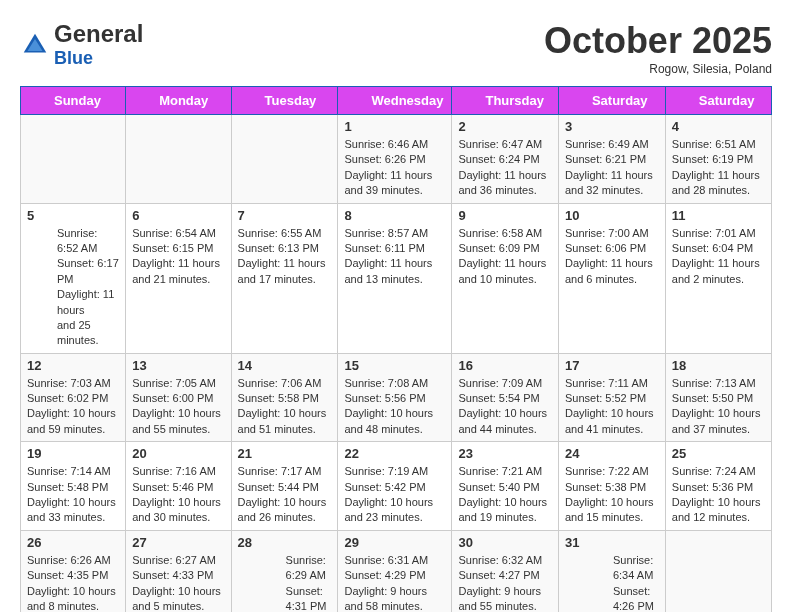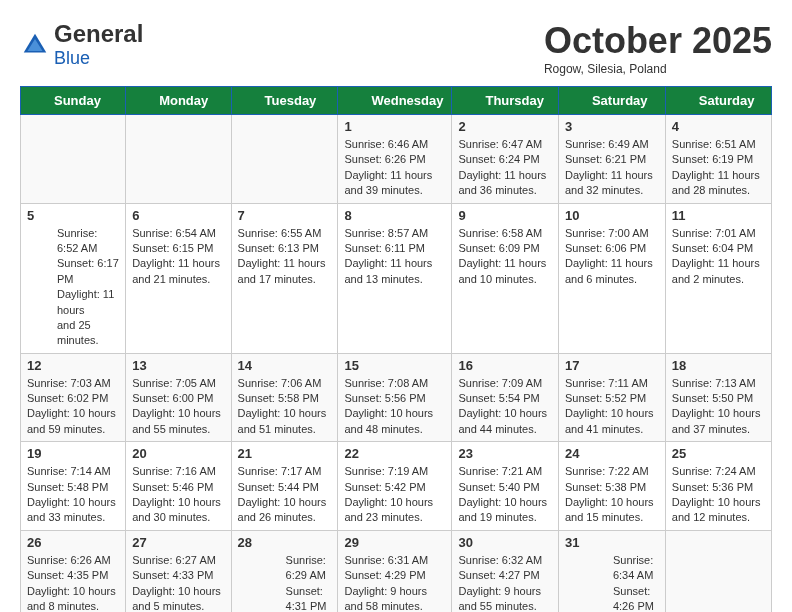--- a/index.html
+++ b/index.html
@@ -19,20 +19,21 @@
     .logo {
       display: flex;
       align-items: center;
     }
     .logo-icon {
       width: 30px;
       height: 30px;
       margin-right: 4px;
     }
     .title-section {
+      text-align: right;
     }
     .month-title {
       font-size: 36px;
       font-weight: bold;
       color: #333;
     }
     .location {
       font-size: 12px;
       color: #333;
     }
@@ -71,36 +72,36 @@
     .empty-cell {
       background: #fff;
     }
     tr:nth-child(odd) td {
       background-color: #f9f9f9;
     }
     tr:nth-child(even) td {
       background-color: #fff;
     }
     .calendar thead tr th {
-      background-color: #15803d;
+      background-color: #d946ef;
       padding-left: 33px;
     }
   </style>
 </head>
 <body>
 
 <div class="header">
   <div class="logo">
     <svg class="logo-icon" viewBox="0 0 40 40">
       <polygon points="20,5 35,30 5,30" fill="#1a5fb4"></polygon>
       <polygon points="20,12 30,28 10,28" fill="#4a90d9"></polygon>
     </svg>
     <div>
       <span style="font-size:24px;font-weight:bold;color:#333;">General</span><br>
-      <span style="font-size:18px;font-weight:normal;color:#1a5fb4;">Blue</span>
+      <span style="font-size:18px;font-weight:bold;color:#1a5fb4;">Blue</span>
     </div>
   </div>
   <div class="title-section">
     <div class="month-title">October 2025</div>
     <div class="location">Rogow, Silesia, Poland</div>
   </div>
 </div>
 
 <table class="calendar">
   <thead>

